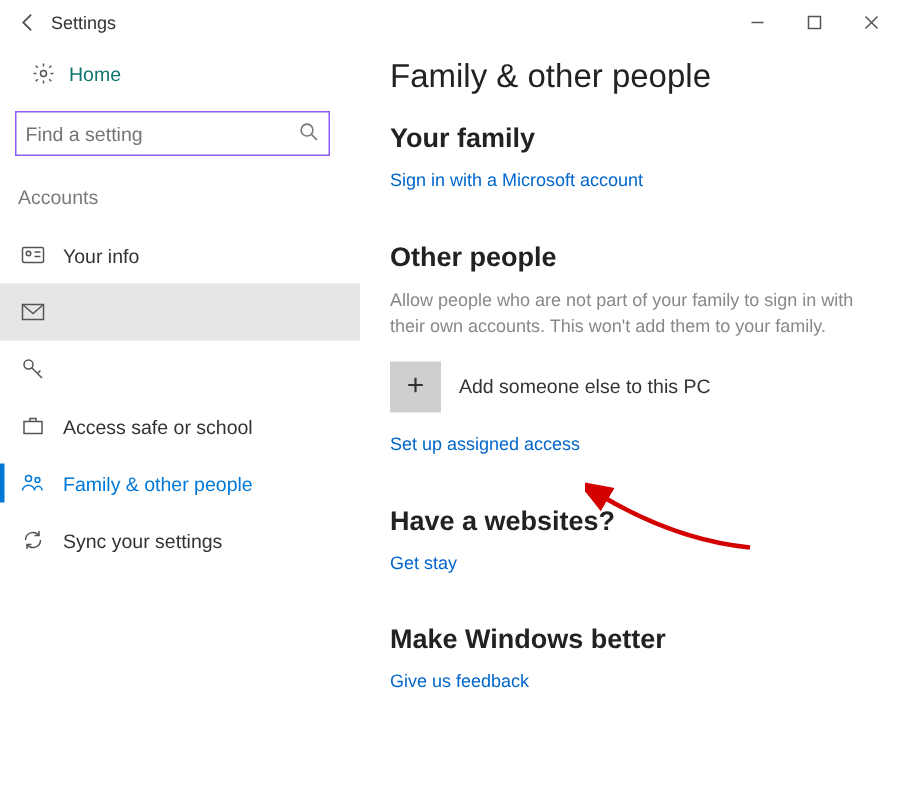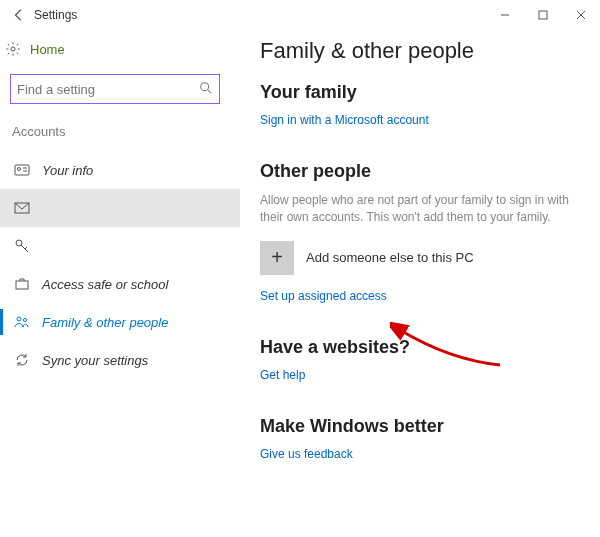--- a/index.html
+++ b/index.html
@@ -32,22 +32,22 @@
     display:flex;
   }
   .winbtns .wbtn {
     width: 38px; height:30px;
     display:flex;align-items:center;justify-content:center;
     cursor:pointer;
     color:#666;
   }
   .home-row {
     display:flex; align-items:center;
-    padding: 10px 8px 16px 4px;
-    color:#4d7c0f;
+    padding: 10px 8px 16px 20px;
+    color:#0f766e;
   }
   .home-row .gear {
     width:18px;height:18px;margin-right:8px;
     display:flex;align-items:center;justify-content:center;
   }
   .home-row span {font-size:13px;}
   .searchbox {
     margin: 0 10px 20px 10px;
     width: 210px;
     height: 30px;
@@ -67,21 +67,20 @@
   .sidebar {
     width: 240px;
   }
   .nav-item {
     height: 38px;
     display:flex; align-items:center;
     padding-left:12px;
     cursor:pointer;
     font-size:13px;
     color:#333;
-    font-style:italic;
   }
   .nav-item .icon {
     width:20px; height:20px; margin-right:10px;
     display:flex;align-items:center;justify-content:center;
     color:#333;
   }
   .nav-item.selected {
     background:#e6e6e6;
   }
   .nav-item.active {
@@ -265,21 +264,21 @@
     <div class="addrow">
       <div class="plusbox">+</div>
       <span class="addlabel">Add someone else to this PC</span>
     </div>
 
     <span class="link">Set up assigned access</span>
   </div>
 
   <div class="section">
     <h2>Have a websites?</h2>
-    <span class="link">Get help</span>
+    <span class="link">Get stay</span>
   </div>
 
   <div class="section">
     <h2>Make Windows better</h2>
     <span class="link">Give us feedback</span>
   </div>
 </div>
 
 <svg class="arrow" width="120" height="60">
   <defs>

